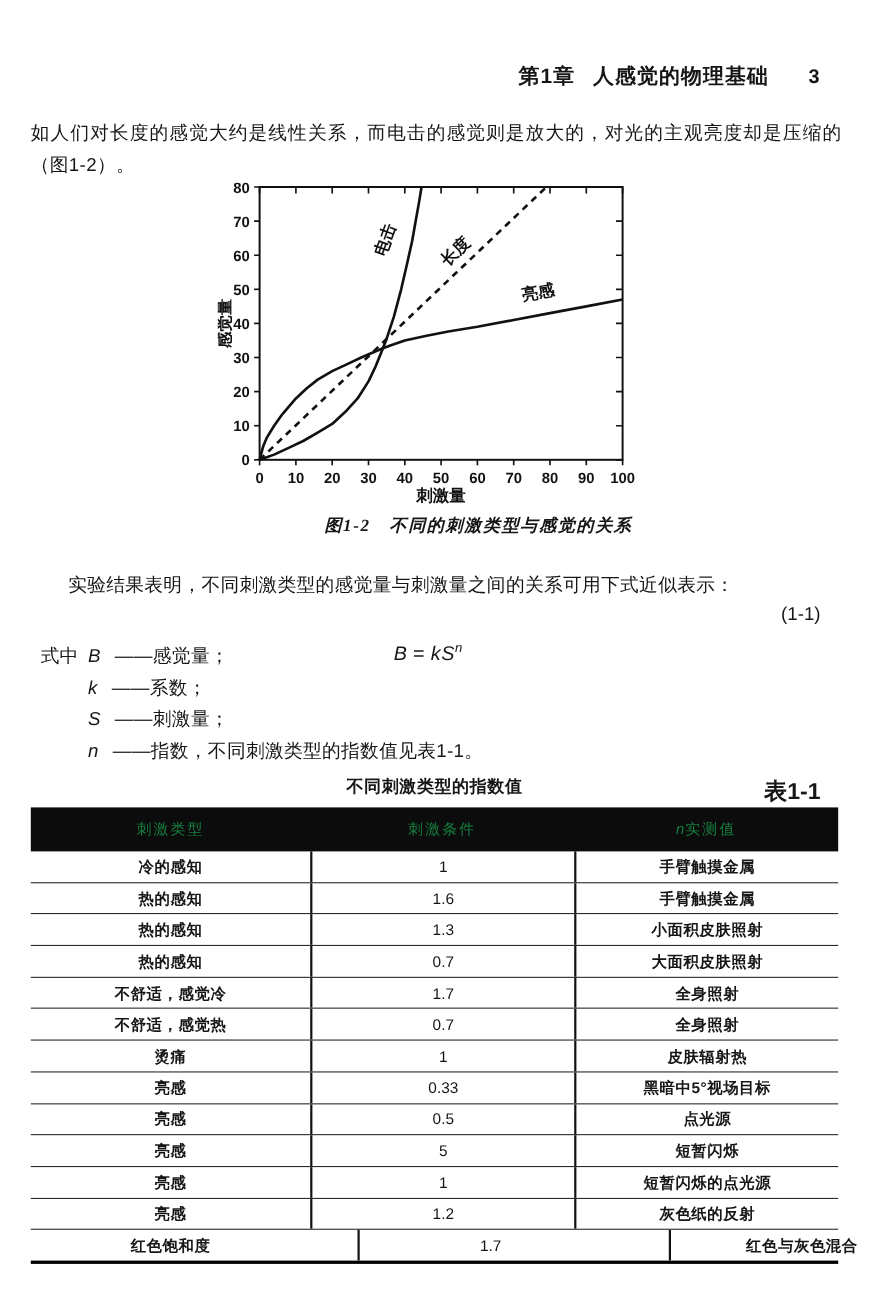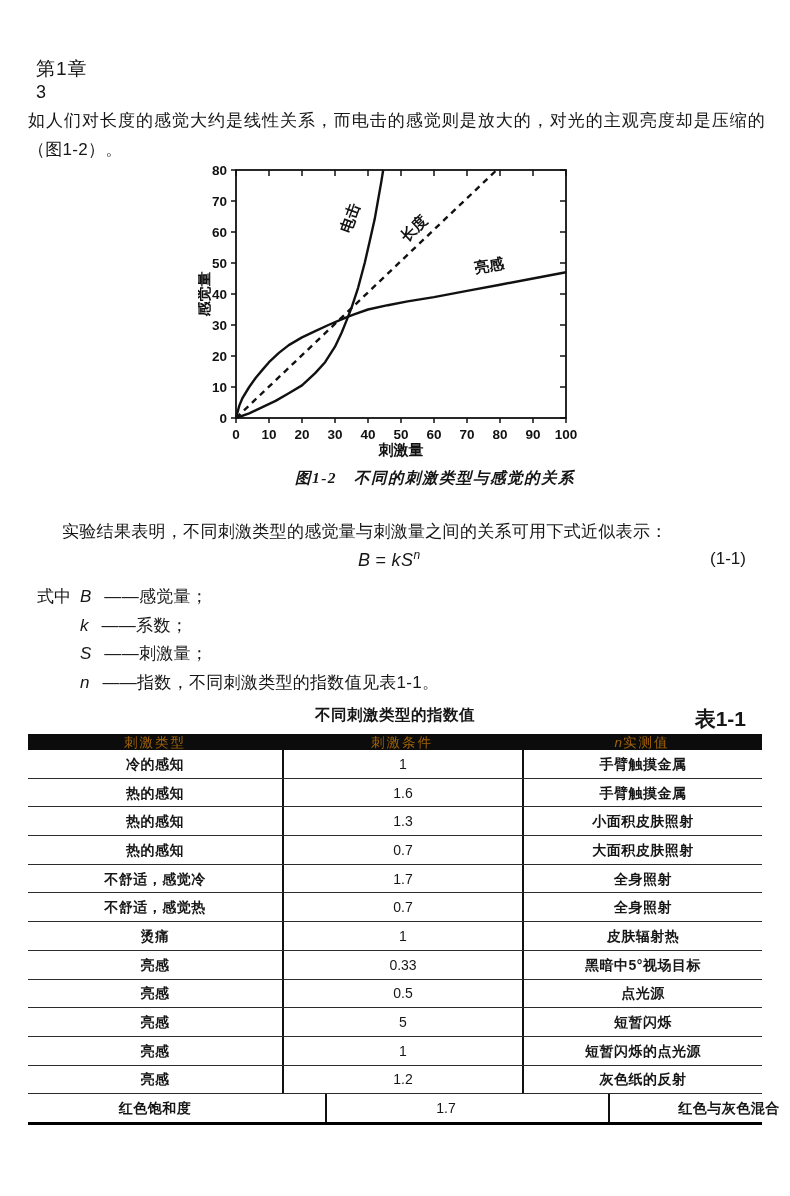--- a/index.html
+++ b/index.html
@@ -5,21 +5,21 @@
   html,body{margin:0;padding:0;}
   body{
     width:790px;height:1196px;position:relative;background:#ffffff;
     color:#161616;font-family:"Liberation Sans","DejaVu Sans",sans-serif;
     overflow:hidden;
   }
   
   .running-head{
     position:absolute;top:56px;left:0;right:45px;
     display:flex;justify-content:flex-end;align-items:baseline;
-    font-weight:normal;font-size:19px;letter-spacing:1px;flex-direction:column;
+    font-weight:bold;font-size:19px;letter-spacing:1px;
   }
   .running-head .chapter{margin-right:16px;}
   .running-head .pagenum{margin-left:36px;font-size:18px;letter-spacing:0;}
   
   .para{
     position:absolute;left:28px;width:737px;
     font-size:17px;line-height:29px;text-align:justify;
     letter-spacing:0.3px;
   }
   .para1{top:106px;}
@@ -33,56 +33,58 @@
   .figure-caption{
     position:absolute;top:468px;left:0;width:790px;text-align:center;
     font-family:"Liberation Serif","DejaVu Serif",serif;font-style:italic;
     font-weight:bold;font-size:15.5px;letter-spacing:1.5px;padding-left:40px;
   }
   
   .equation-row{position:absolute;top:548px;left:28px;width:734px;height:28px;}
   .eq-body{
     position:absolute;left:330px;font-size:18px;font-style:italic;
     letter-spacing:0.5px;
+    margin-top:34px;
   }
   .eq-body .eq-sign{font-style:normal;padding:0 5px;}
   .eq-body sup{font-size:12px;}
   .eq-number{position:absolute;right:16px;top:1px;font-size:17px;}
   
   .defs{position:absolute;top:583px;left:28px;width:737px;font-size:17px;}
   .def-row{line-height:28.5px;display:flex;align-items:baseline;}
   .def-prefix{display:inline-block;width:52px;flex:none;text-align:center;}
   .def-sym{font-style:italic;flex:none;}
   .def-desc{letter-spacing:0.3px;margin-left:13px;}
   
   .table-title-row{position:absolute;top:705px;left:28px;width:734px;height:24px;}
   .table-title{position:absolute;left:0;width:100%;text-align:center;font-weight:bold;font-size:15.5px;letter-spacing:0.5px;}
   .table-label{position:absolute;right:16px;top:0;font-weight:bold;font-size:21px;}
   
   .exp-table{position:absolute;top:734px;left:28px;width:734px;border-bottom:3px solid #000;}
   .thead{
-    display:grid;grid-template-columns:254px 240px 240px;height:16px;
-    background:#0c0c0c;color:#a16207;align-items:center;text-align:center;
+    display:grid;grid-template-columns:254px 240px 240px;height:40px;
+    background:#0c0c0c;color:#15803d;align-items:center;text-align:center;
     font-size:13.5px;letter-spacing:2px;
   }
   .thead i{font-style:italic;letter-spacing:0;margin-right:1px;}
   .trow{
     display:grid;grid-template-columns:254px 240px 240px;height:27.7px;
     border-bottom:1.5px solid #2b2b2b;align-items:center;text-align:center;
   }
   .trow:last-child{border-bottom:none;gap:43px;}
   .tcell{font-size:14px;line-height:1;}
   .tcell.c0,.tcell.c2{font-weight:bold;letter-spacing:0.5px;}
   .tcell.c1,.tcell.c2{border-left:2px solid #111;height:100%;display:flex;align-items:center;justify-content:center;}
 </style>
 </head>
 <body>
 
 <div class="running-head">
   <span class="chapter">第1章</span>
+  <span class="title">人感觉的物理基础</span>
   <span class="pagenum">3</span>
 </div>
 
 <div class="para para1">如人们对长度的感觉大约是线性关系，而电击的感觉则是放大的，对光的主观亮度却是压缩的（图1-2）。</div>
 
 <div class="figure">
   <svg width="380" height="302" viewBox="0 0 380 302">
       <rect x="38" y="12" width="330" height="248" fill="none" stroke="#111" stroke-width="1.8"></rect>
       <line x1="38" y1="260" x2="38" y2="265" stroke="#111" stroke-width="1.5"></line>
       <line x1="38" y1="12" x2="38" y2="18" stroke="#111" stroke-width="1.5"></line>

